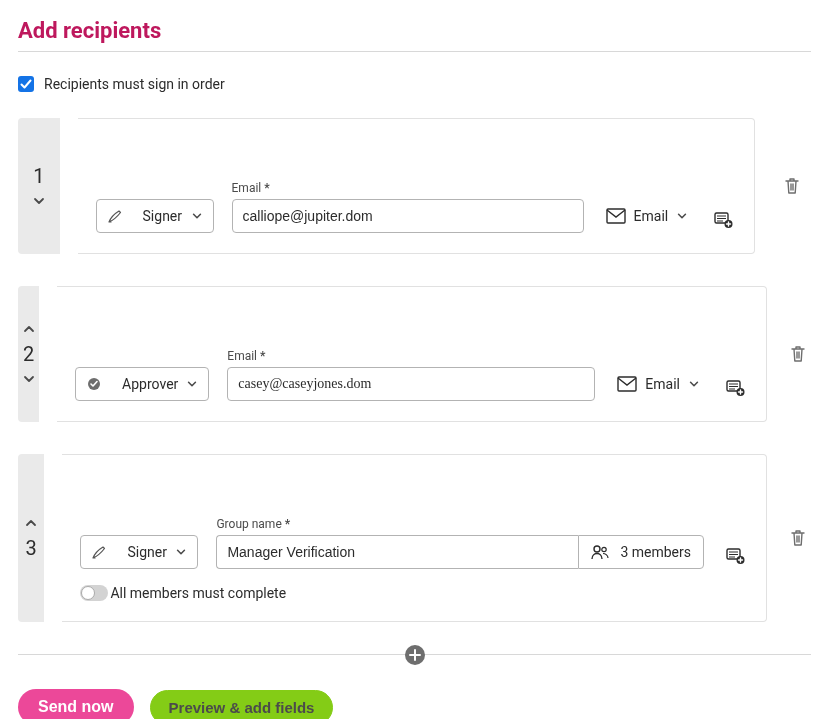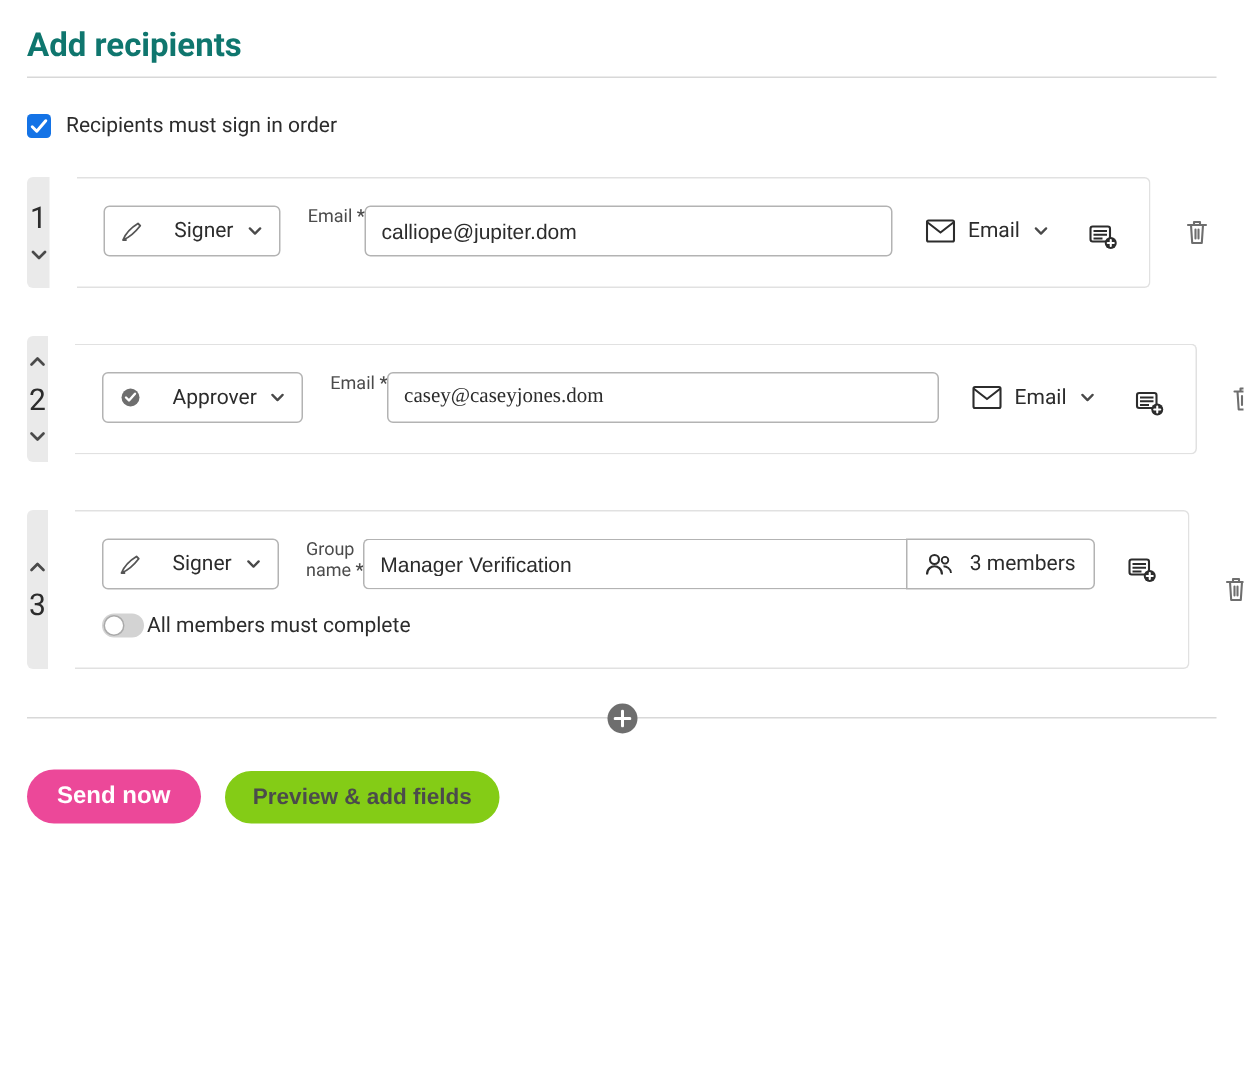--- a/index.html
+++ b/index.html
@@ -9,21 +9,21 @@
     font-size: 14px;
     color: #2c2c2c;
     background: #fff;
     padding: 18px 18px 22px 18px;
     width: 829px;
   }
   .page-title {
     font-size: 22px;
     font-weight: 700;
     margin: 0 0 8px 0;
-    color: #0f766e;
+    color: #be185d;
   }
   .hr {
     border: none;
     border-top: 1px solid #d8d8d8;
     margin: 0 0 24px 0;
   }
   .order-row {
     display: flex;
     align-items: center;
     gap: 10px;
@@ -76,21 +76,21 @@
   .card {
     flex: 1;
     border: 1px solid #e1e1e1;
     border-left: none;
     border-radius: 0 4px 4px 0;
     padding: 18px 18px 20px 18px;
     display: flex;
     align-items: flex-end;
     gap: 18px;
   }
-  .card-col { display: flex; flex-direction: row; }
+  .card-col { display: flex; flex-direction: column; margin-top: 44px; }
 
   .role-select {
     display: flex;
     align-items: center;
     gap: 8px;
     border: 1px solid #b3b3b3;
     border-radius: 4px;
     padding: 6px 10px;
     min-width: 118px;
     height: 34px;

